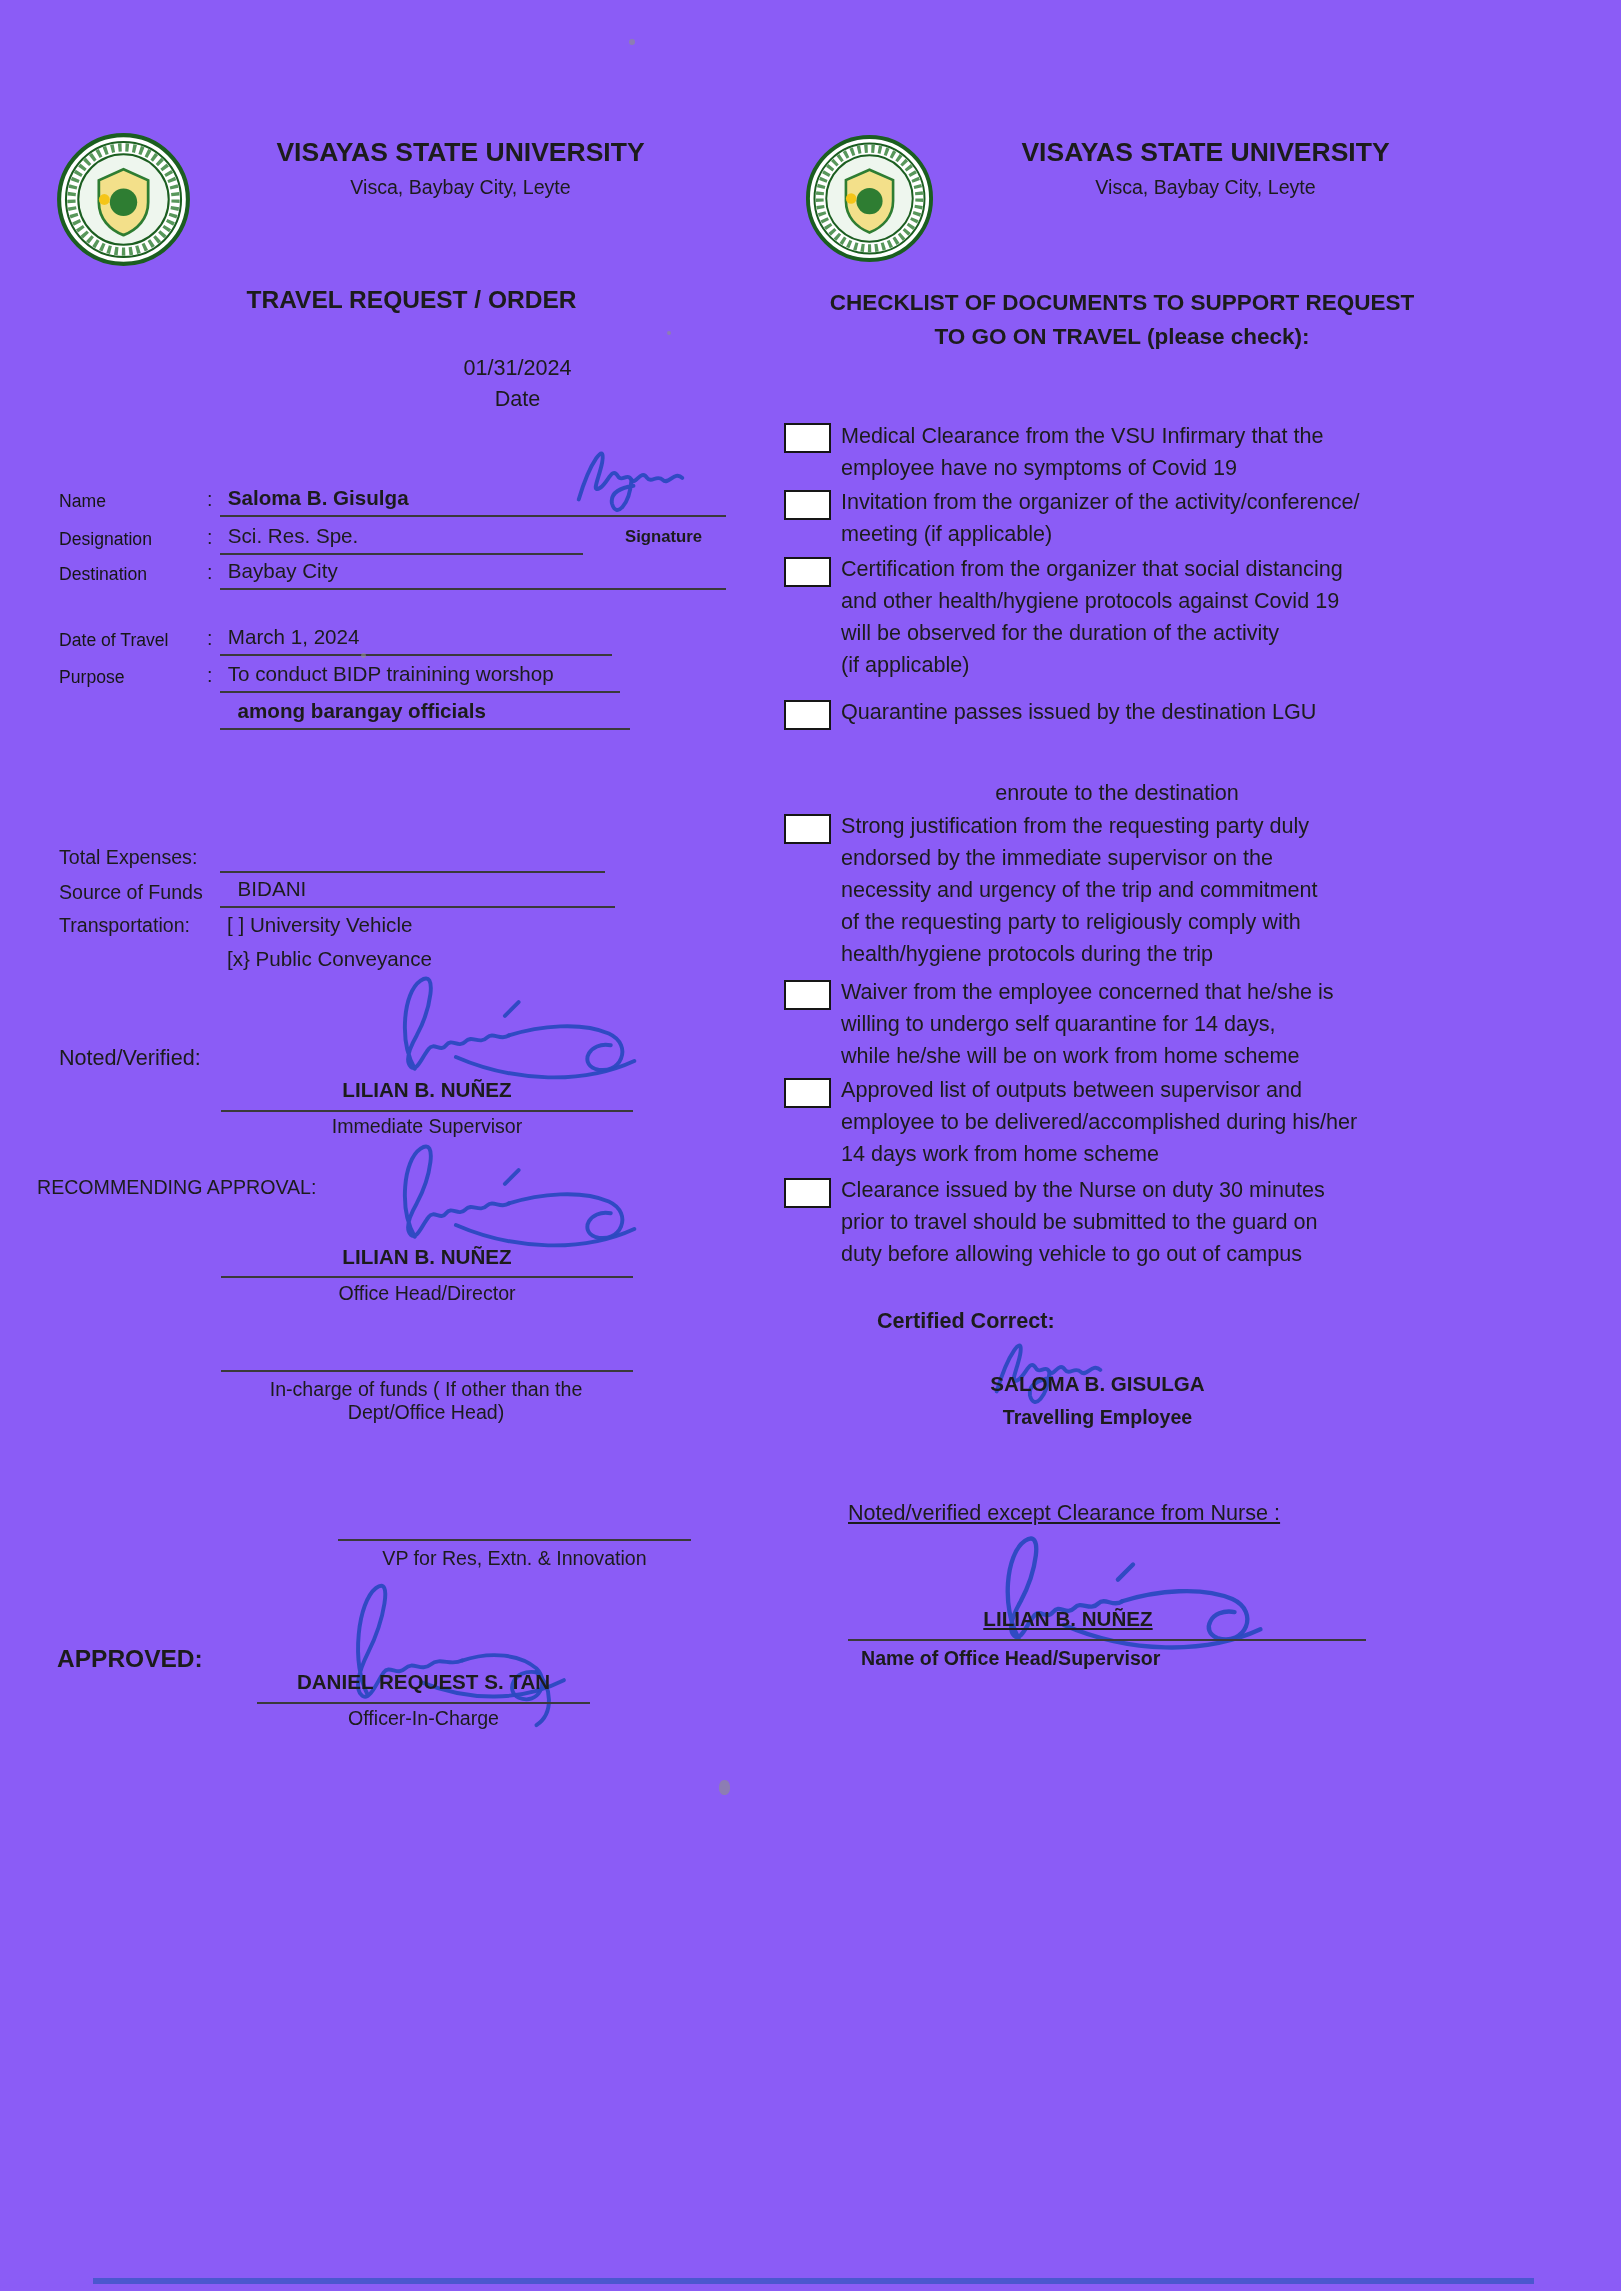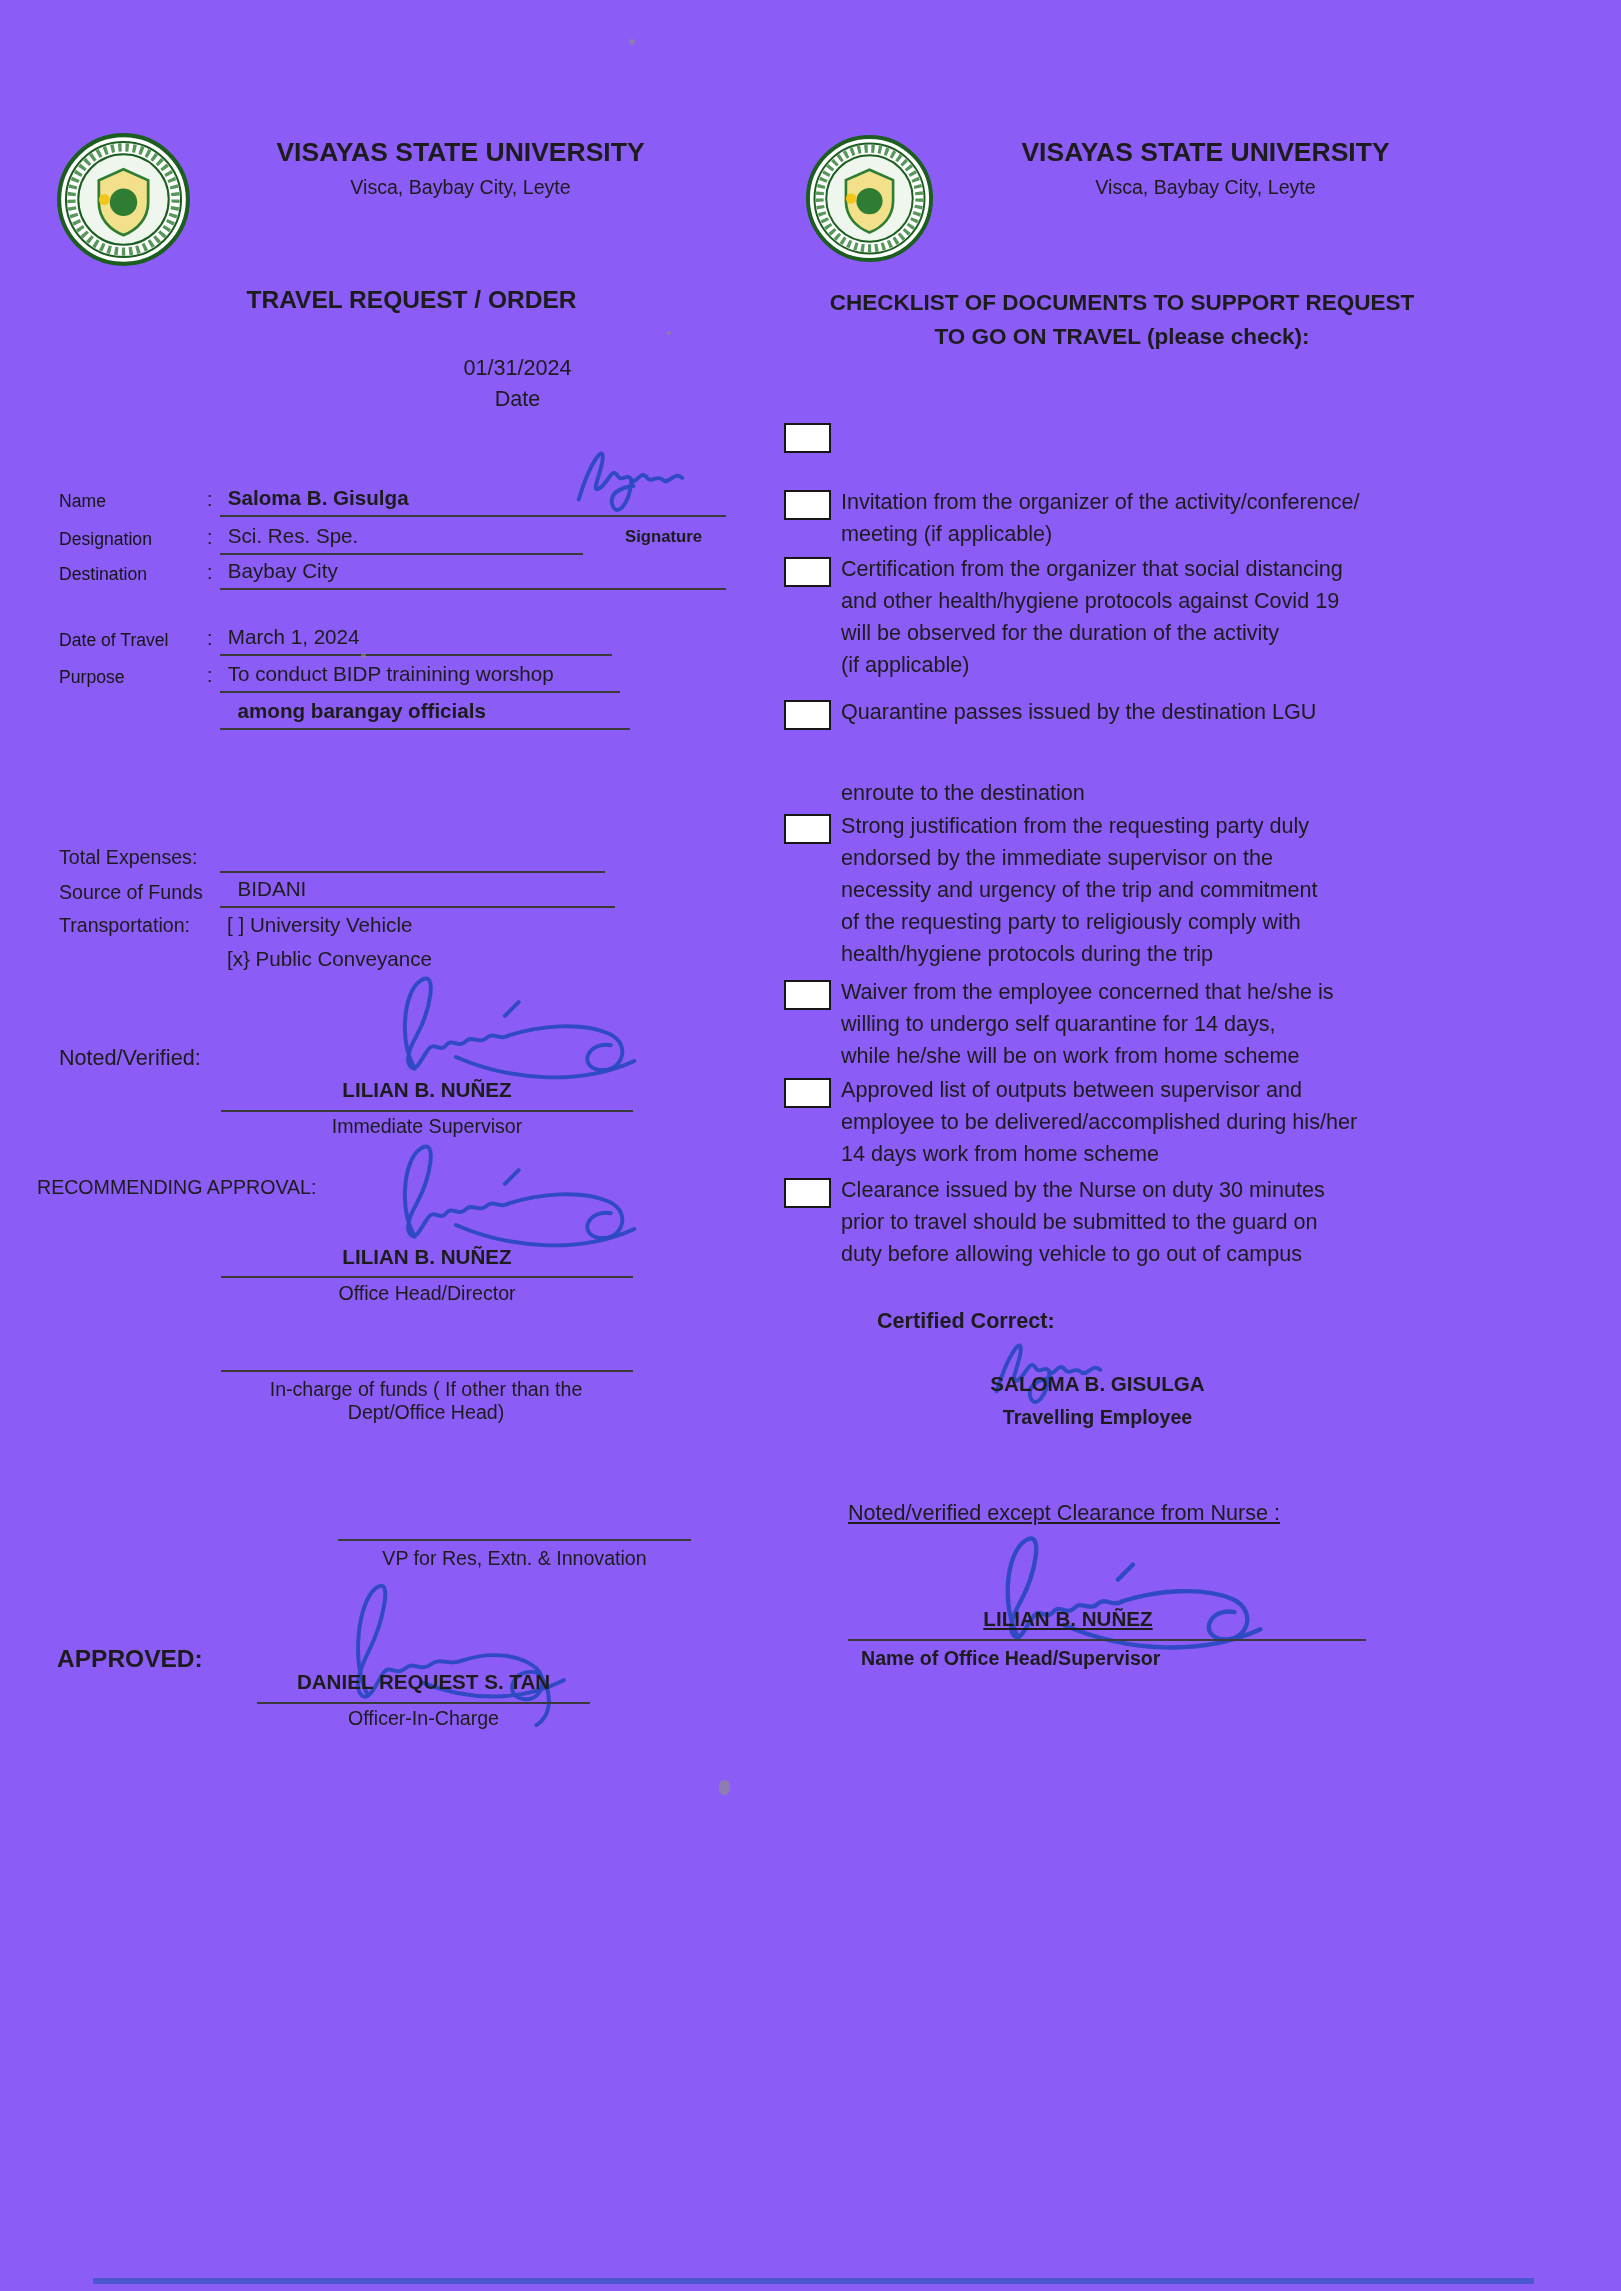--- a/index.html
+++ b/index.html
@@ -146,35 +146,37 @@
 
   <div class="abs c" style="left:941px;top:137px;width:529px;">
     <div class="b t27">VISAYAS STATE UNIVERSITY</div>
     <div class="t20" style="margin-top:7.8px;">Visca, Baybay City, Leyte</div>
   </div>
 
   <div class="abs c b t23 pre" style="left:779px;top:286px;width:686px;line-height:34px;">CHECKLIST OF DOCUMENTS TO SUPPORT REQUEST
 TO GO ON TRAVEL (please check):</div>
 
   <div class="abs cb" style="left:784px;top:423px;"></div>
+  <div class="abs ck" style="left:841px;top:420px;">Medical Clearance from the VSU Infirmary that the
+employee have no symptoms of Covid 19</div>
 
   <div class="abs cb" style="left:784px;top:490px;"></div>
   <div class="abs ck" style="left:841px;top:486px;">Invitation from the organizer of the activity/conference/
 meeting (if applicable)</div>
 
   <div class="abs cb" style="left:784px;top:557px;"></div>
   <div class="abs ck" style="left:841px;top:553px;">Certification from the organizer that social distancing
 and other health/hygiene protocols against Covid 19
 will be observed for the duration of the activity
 (if applicable)</div>
 
   <div class="abs cb" style="left:784px;top:700px;"></div>
   <div class="abs ck" style="left:841px;top:696px;">Quarantine passes issued by the destination LGU</div>
 
-  <div class="abs ck" style="left:841px;top:777px;">enroute to the destination</div>
+  <div class="abs ck" style="left:812px;top:777px;text-align:center;">enroute to the destination</div>
 
   <div class="abs cb" style="left:784px;top:814px;"></div>
   <div class="abs ck" style="left:841px;top:810px;">Strong justification from the requesting party duly
 endorsed by the immediate supervisor on the
 necessity and urgency of the trip and commitment
 of the requesting party to religiously comply with
 health/hygiene protocols during the trip</div>
 
   <div class="abs cb" style="left:784px;top:980px;"></div>
   <div class="abs ck" style="left:841px;top:976px;">Waiver from the employee concerned that he/she is

